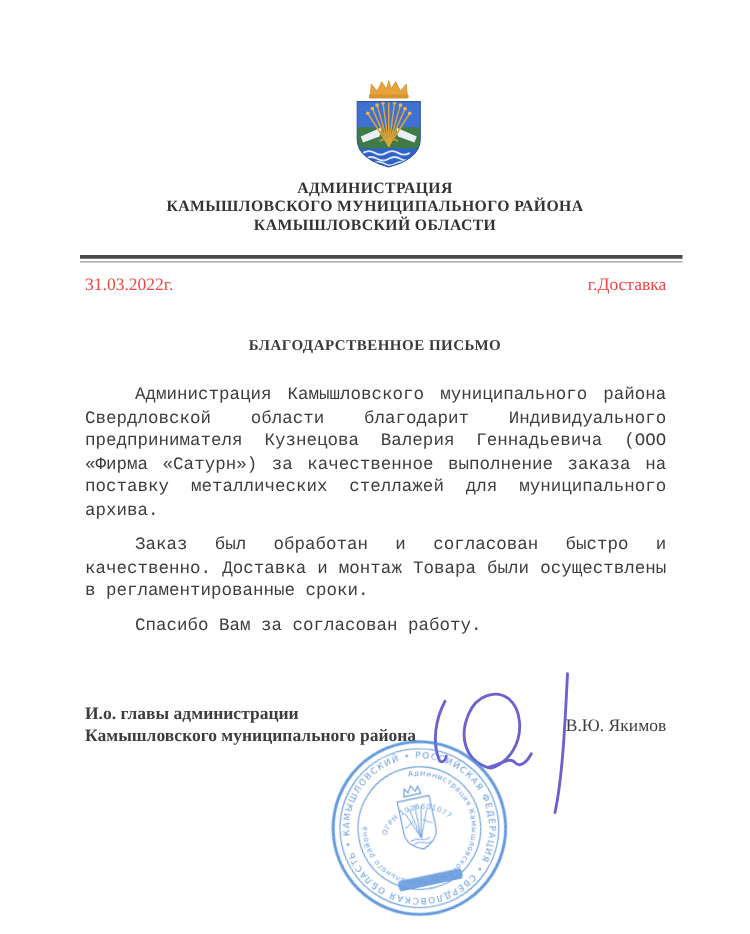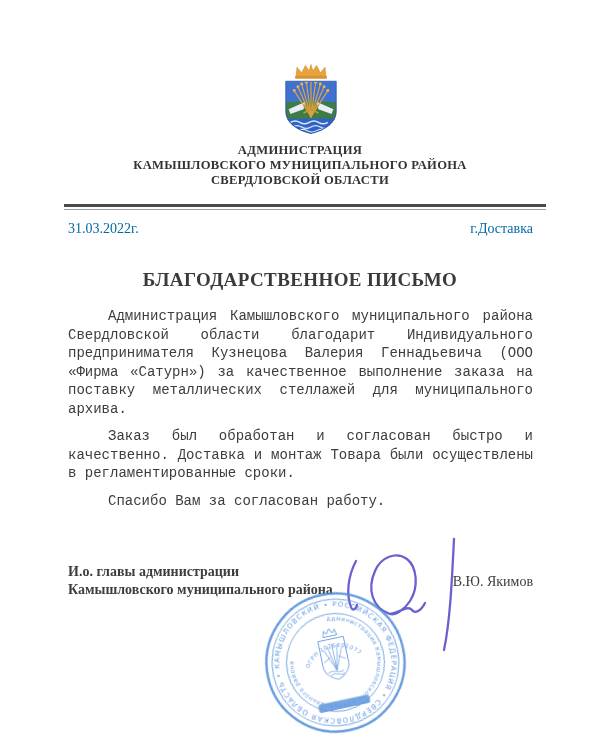--- a/index.html
+++ b/index.html
@@ -12,25 +12,25 @@
   .emblem{position:absolute;left:283px;top:42px;}
   .org-header{
     position:absolute;top:123px;left:0;width:600px;text-align:center;
     font-weight:bold;font-size:12.6px;line-height:15px;color:#333333;
     letter-spacing:.3px;
   }
   .rule-thick{position:absolute;top:184px;left:64px;width:482px;height:3px;background:#4a4a4a;}
   .rule-thin{position:absolute;top:189px;left:64px;width:482px;height:1px;background:#9a9a9a;}
   .date-row{
     position:absolute;top:201px;left:68px;width:465px;
-    display:flex;justify-content:space-between;font-size:14px;color:#0369a1;
+    display:flex;justify-content:space-between;font-size:14px;color:#ef4444;
   }
   .letter-title{
     position:absolute;top:249px;left:0;width:600px;text-align:center;
-    font-weight:bold;font-size:19px;letter-spacing:.4px;color:#3a3a3a;
+    font-weight:bold;font-size:12px;letter-spacing:.4px;color:#3a3a3a;
   }
   .body-text{position:absolute;top:287px;left:68px;width:465px;font-family:Liberation Mono, monospace;}
   .body-text p{
     margin:0 0 9px 0;text-align:justify;text-indent:40px;
     font-size:14px;line-height:18.5px;color:#3d3d3d;
   }
   .sig-block{
     position:absolute;top:543px;left:68px;font-size:14px;line-height:18px;color:#3d3d3d;font-weight:bold;
   }
   .sig-name{position:absolute;top:554px;right:67px;font-size:14px;color:#3d3d3d;padding-left:28px;}
@@ -84,21 +84,21 @@
         <circle cx="48" cy="30" r="1.6"></circle>
       </g>
       <path d="M22,54 L38,46 M38,54 L22,46" stroke="#cf9a35" stroke-width="1.5"></path>
     </g>
     <path d="M3,20 H57 V52 C57,64 46,72 30,76 C14,72 3,64 3,52 Z" fill="none" stroke="#2e57a8" stroke-width="1"></path>
   </svg>
 
   <div class="org-header">
     <div>АДМИНИСТРАЦИЯ</div>
     <div>КАМЫШЛОВСКОГО МУНИЦИПАЛЬНОГО РАЙОНА</div>
-    <div>СВЕРДЛОВСКОЙ ОБЛАСТИ</div>
+    <div>КАМЫШЛОВСКИЙ ОБЛАСТИ</div>
   </div>
 
   <div class="rule-thick"></div>
   <div class="rule-thin"></div>
 
   <div class="date-row">
     <span>31.03.2022г.</span>
     <span>г.Доставка</span>
   </div>
 

